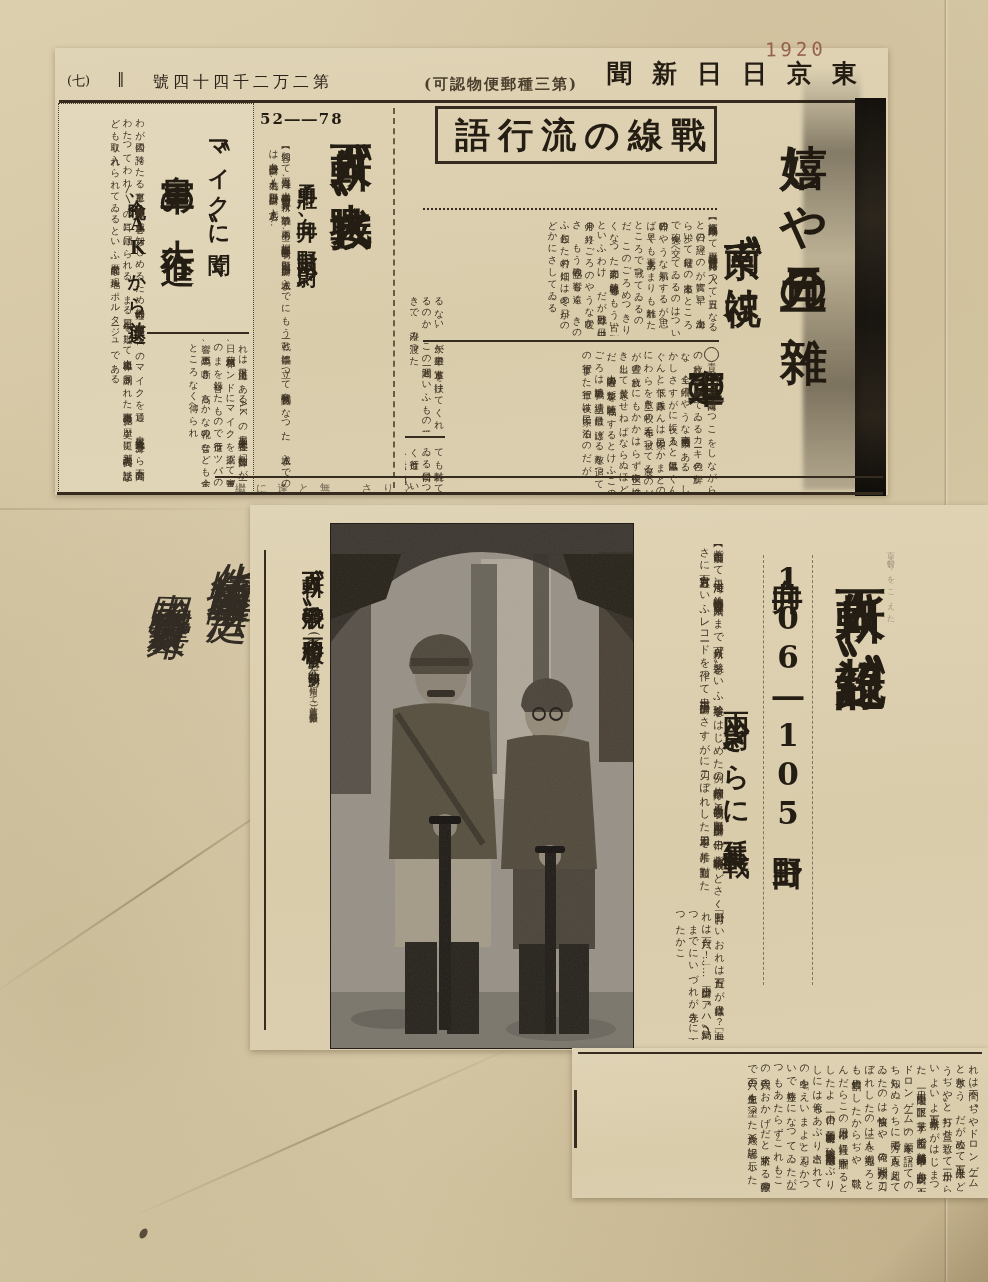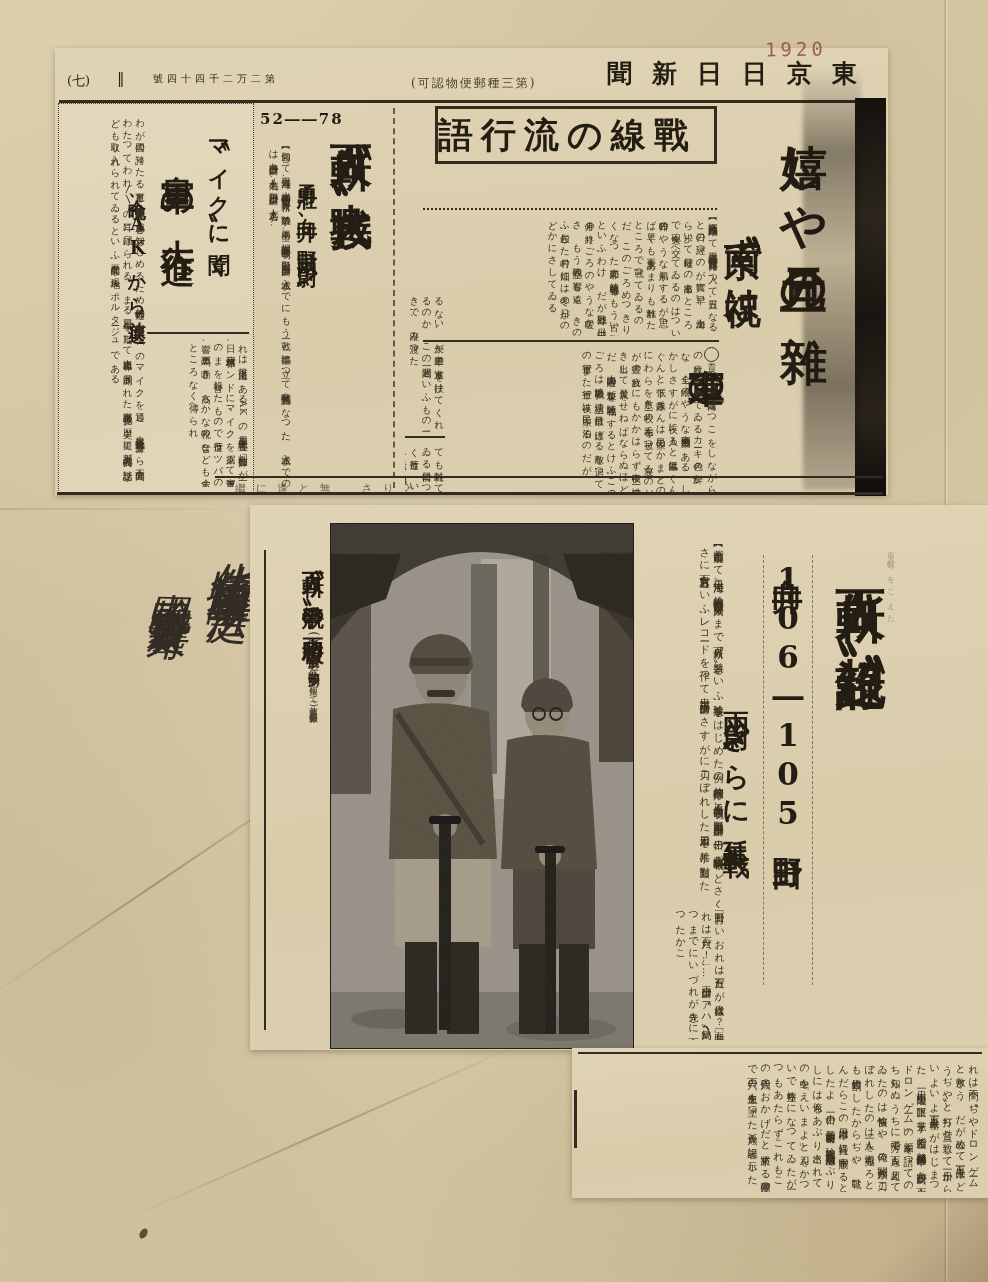--- a/index.html
+++ b/index.html
@@ -34,33 +34,33 @@
   <div class="crease" style="left:110px;top:1130px;width:430px;height:2px;transform:rotate(-24deg);background:linear-gradient(90deg,rgba(110,90,60,0),rgba(110,90,60,.4),rgba(110,90,60,0));"></div>
   <div class="crease" style="left:0;top:508px;width:270px;height:2px;opacity:.4;background:linear-gradient(90deg,rgba(110,90,60,.5),rgba(110,90,60,0));"></div>
   <div class="crease" style="left:860px;top:1130px;width:128px;height:152px;background:linear-gradient(135deg,transparent 55%,rgba(95,72,45,.28));"></div>
 
   <div class="abs" style="left:765px;top:38px;font-family:'DejaVu Sans Mono',monospace;font-size:19px;letter-spacing:4px;color:#8a4f3d;opacity:.85;transform:rotate(-1deg);z-index:6;">1920</div>
 
   <div class="clip" style="left:55px;top:48px;width:833px;height:447px;">
 
     <div class="abs" style="left:12px;top:24px;font-size:13px;">(七)</div>
     <div class="abs" style="left:62px;top:21px;font-size:15px;">‖</div>
-    <div class="abs" style="left:98px;top:24px;font-size:10px;letter-spacing:4px;">號四十四千二万二第</div>
-    <div class="abs" style="left:356px;top:27px;font-size:12px;letter-spacing:2px;color:#4a3e2c;">(可認物便郵種三第)</div>
+    <div class="abs" style="left:98px;top:24px;font-size:16px;letter-spacing:4px;">號四十四千二万二第</div>
+    <div class="abs" style="left:369px;top:27px;font-size:15px;letter-spacing:2px;color:#4a3e2c;font-weight:bold;">(可認物便郵種三第)</div>
     <div class="abs headline" style="left:430px;top:9px;width:392px;text-align:right;font-size:25px;letter-spacing:20px;">聞新日日京東</div>
     <div class="abs rule" style="left:4px;top:52px;width:824px;height:3px;"></div>
 
     <div class="abs" style="left:800px;top:50px;width:31px;height:398px;background:linear-gradient(180deg,#15120e,#2c261d 30%,#191510 55%,#2a241b 80%,#0f0d0a);"></div>
 
     <div class="abs v headline" style="left:718px;top:60px;height:390px;font-size:47px;letter-spacing:5px;overflow:hidden;">嬉しや元旦の雜</div>
     <div class="abs" style="left:748px;top:20px;width:58px;height:422px;filter:blur(2px);background:linear-gradient(180deg,rgba(25,20,14,0),rgba(25,20,14,.45) 20%,rgba(25,20,14,.15) 45%,rgba(30,24,16,.5) 75%,rgba(20,16,10,.2));"></div>
     <div class="abs v headline" style="left:663px;top:158px;height:292px;font-size:37px;letter-spacing:3px;overflow:hidden;">〝南京で祝は</div>
     <div class="abs v headline" style="left:627px;top:292px;height:155px;font-size:37px;letter-spacing:4px;overflow:hidden;">進軍の</div>
 
-    <div class="abs headline" style="left:380px;top:58px;width:276px;height:52px;border:3px solid #352c1f;font-size:35px;letter-spacing:8px;line-height:52px;text-align:left;">語行流の線戰</div>
+    <div class="abs headline" style="left:380px;top:58px;width:276px;height:52px;border:3px solid #352c1f;font-size:35px;letter-spacing:8px;line-height:52px;text-align:right;">語行流の線戰</div>
     <div class="abs" style="left:368px;top:160px;width:294px;border-top:2px dotted #352c1f;"></div>
     <div class="abs v body-text" style="left:368px;top:166px;width:296px;height:122px;">【江南戰線丹陽にて五日淺海特派員發】霜月に入つて五日、なると日の經つのが實に早い、上海から歩いて日曜りの出來るところで砲火を交へてゐるのはつい昨日のやうな氣がするが思へば早くも五十里あまりも離れたところで戰つてゐるのだ、このごろめつきり少くなつた支那の銃聲砲聲ももう古い馴染といふわけ、だが戰野は日中は十月の終りごろのやうな暖かさ、もう戰塵の響も遠く、きのふ占領した村の畑には冬の日がのどかにさしてゐる</div>
     <div class="abs rule" style="left:368px;top:292px;width:296px;height:2px;"></div>
     <div class="abs v body-text" style="left:368px;top:297px;width:296px;height:150px;">
       <span class="circle-mark">青</span>
       <span class="circle-mark">空</span>
       <span>日向ぼつこをしながら行軍の疲れを休めてゐるカーキ色の鮮かな、全く繪のやうな南國風景である、しかしさすがに夜に入ると氣温はぐんぐんと低下、兵隊さんは民家のかまどの前にわらを敷き一枚の毛布を被つて寢るのだが晝の疲れにもかかはらず夜中に一度は起き出して焚火をせねばならぬほどだ、上海附近の塹壕を陣地戰とするとけふこのごろは追撃戰の連續、一目散に逃げる敵を追つての行軍また行軍、夜は民家に泊るのだが</span>
     </div>
     <div class="abs v body-text" style="left:350px;top:242px;width:40px;height:142px;">るない、矢が皇軍の進軍を扶けてくれるのか、この一週間といふもの晴天續きで、澄み渡つた</div>
     <div class="abs rule" style="left:350px;top:388px;width:40px;height:2px;"></div>

